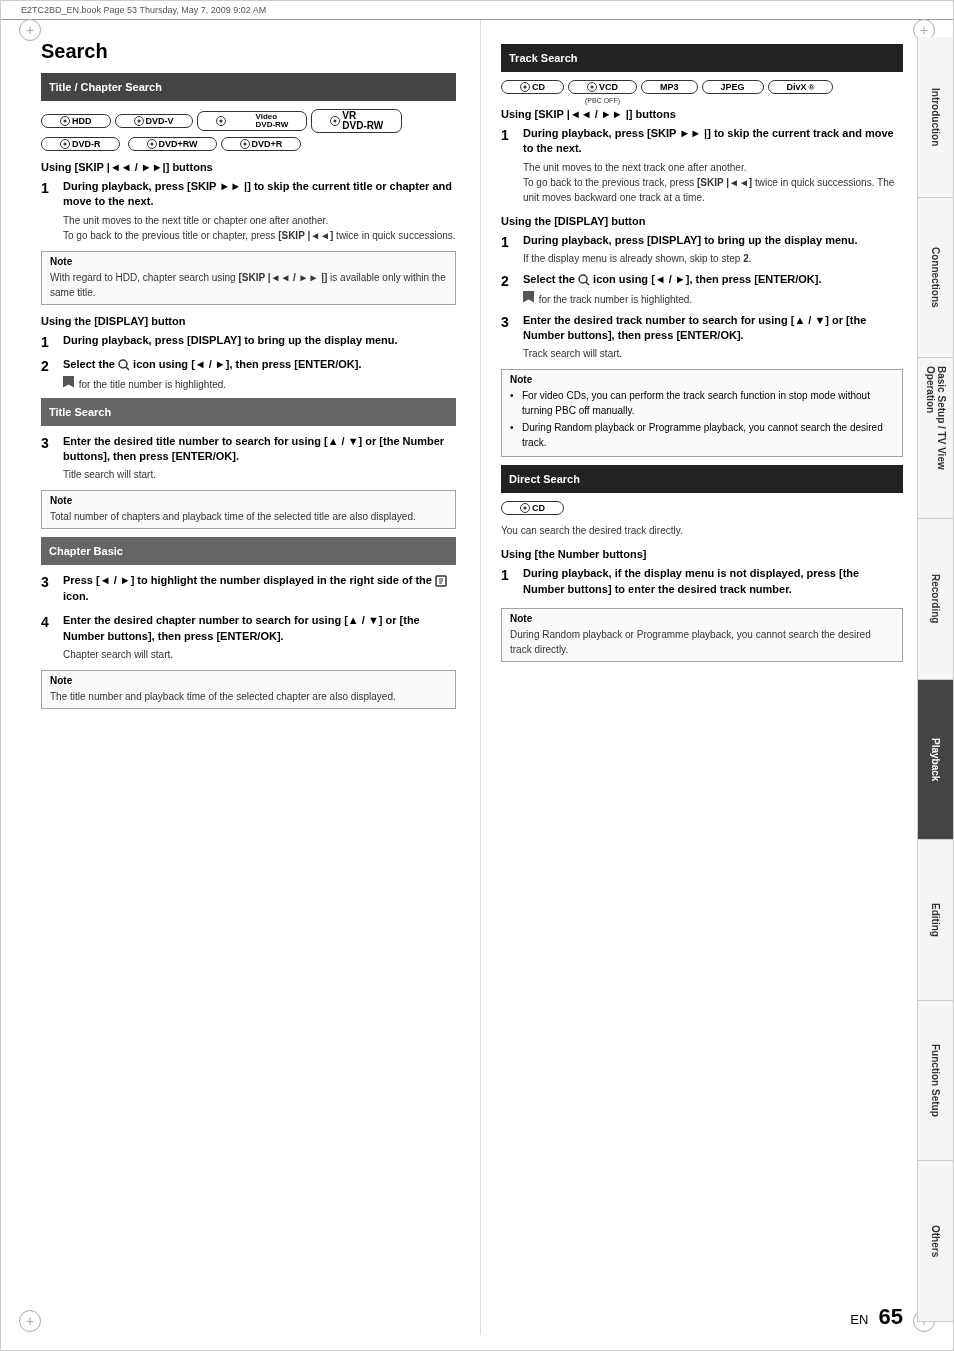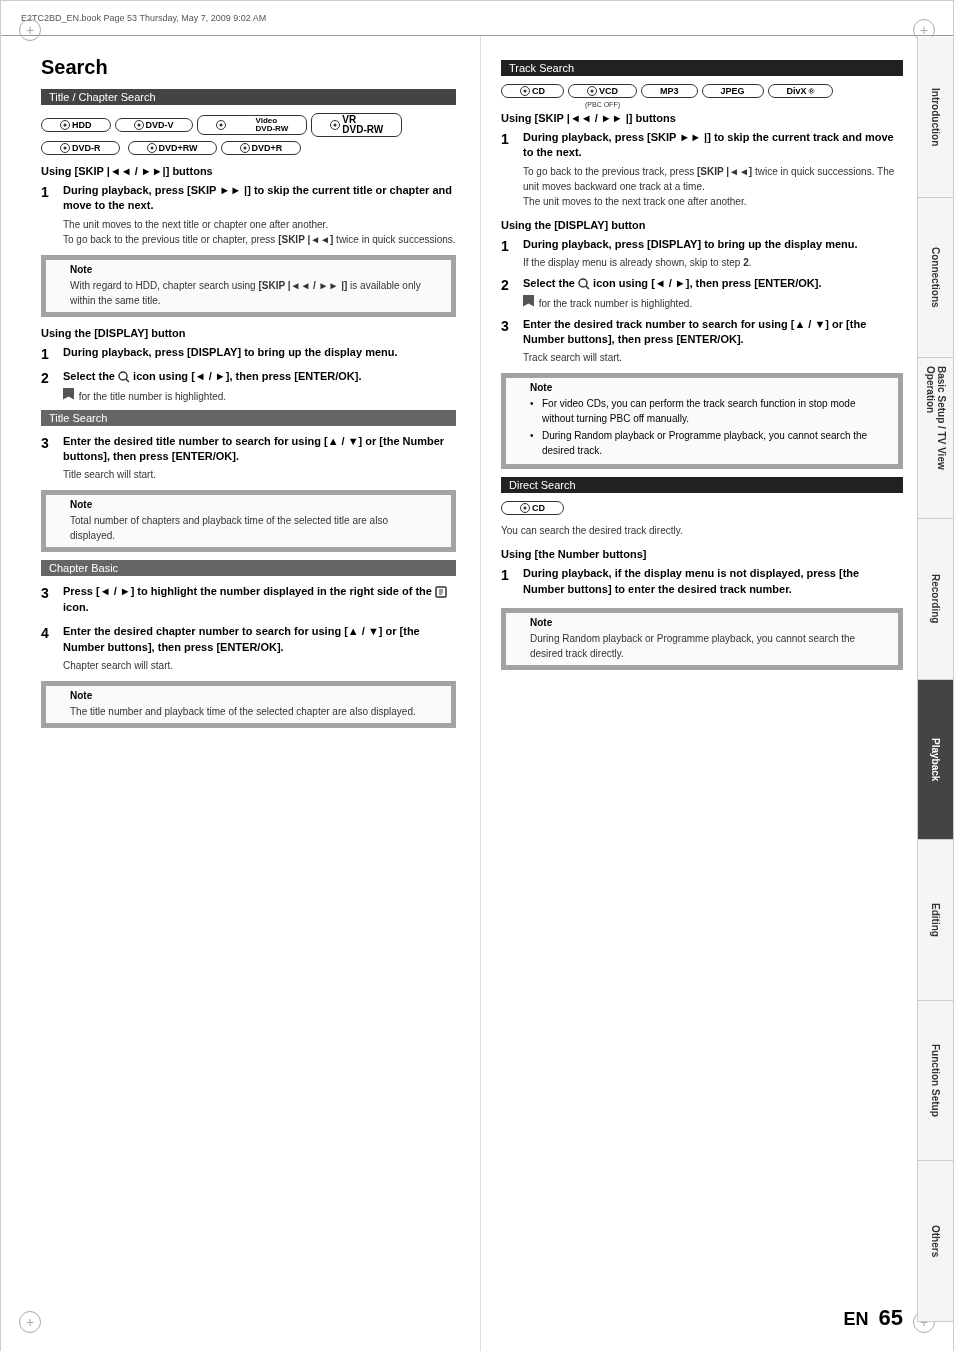--- a/index.html
+++ b/index.html
@@ -17,21 +17,21 @@
       width: 954px;
       min-height: 1351px;
       position: relative;
       background: #fff;
       border: 1px solid #ccc;
     }
 
     
     .top-header {
       border-bottom: 1px solid #999;
-      padding: 12px 20px;
+      padding: 4px 20px;
       font-size: 9px;
       color: #555;
       display: flex;
       align-items: flex-end;
     }
 
     
     .corner-mark {
       position: absolute;
       font-size: 16px;
@@ -109,40 +109,40 @@
     
     .page-number {
       position: absolute;
       bottom: 20px;
       right: 50px;
       font-size: 22px;
       font-weight: bold;
     }
 
     .page-en {
-      font-size: 18px;
-      font-weight: bold;
+      font-size: 13px;
+      font-weight: normal;
       margin-right: 4px;
     }
 
     
     .section-title {
       font-size: 20px;
       font-weight: bold;
       margin-bottom: 10px;
       color: #000;
     }
 
     
     .subsection-header {
       background: #444;
       color: #fff;
-      padding: 2px 8px;
+      padding: 8px 8px;
       font-size: 11px;
-      font-weight: normal;
+      font-weight: bold;
       margin-bottom: 8px;
       margin-top: 4px;
     }
 
     .subsection-header-dark {
       background: #222;
       color: #fff;
     }
 
     
@@ -220,22 +220,22 @@
     }
 
     .step-desc {
       font-size: 10px;
       color: #333;
       line-height: 1.5;
     }
 
     
     .note-box {
-      border: 5px solid #a3a3a3;
-      padding: 4px 24px;
+      border: 1px solid #a3a3a3;
+      padding: 4px 8px;
       margin: 8px 0;
       background: #fafafa;
     }
 
     .note-title {
       font-weight: bold;
       font-size: 10px;
       margin-bottom: 3px;
     }
 
@@ -444,22 +444,22 @@
           <span class="device-icon">DivX<span class="sup">®</span></span>
         </div>
       </div>
 
       <div class="using-header" style="margin-top:14px;">Using [SKIP |◄◄ / ►► |] buttons</div>
 
       <div class="step">
         <div class="step-number">1</div>
         <div class="step-content">
           <div class="step-title"><b>During playback, press [SKIP ►► |] to skip the current track and move to the next.</b></div>
+          <div class="step-desc">The unit moves to the next track one after another.</div>
           <div class="step-desc">To go back to the previous track, press <b>[SKIP |◄◄]</b> twice in quick successions. The unit moves backward one track at a time.</div>
-          <div class="step-desc">The unit moves to the next track one after another.</div>
         </div>
       </div>
 
       <div class="using-header">Using the [DISPLAY] button</div>
 
       <div class="step">
         <div class="step-number">1</div>
         <div class="step-content">
           <div class="step-title"><b>During playback, press [DISPLAY] to bring up the display menu.</b></div>
           <div class="step-desc">If the display menu is already shown, skip to step <b>2</b>.</div>

